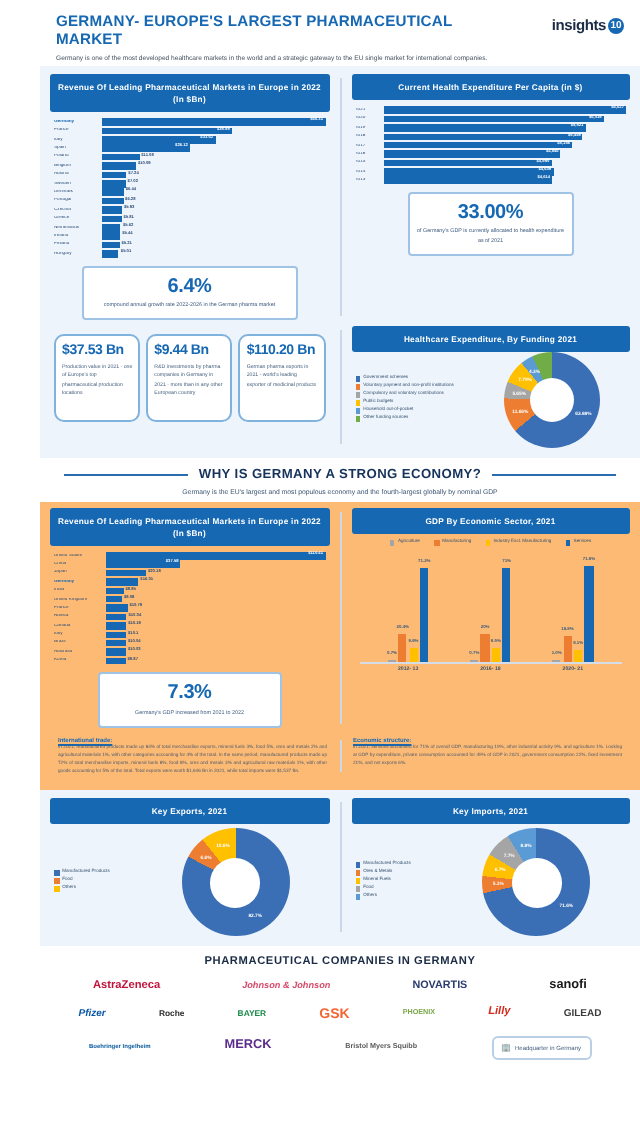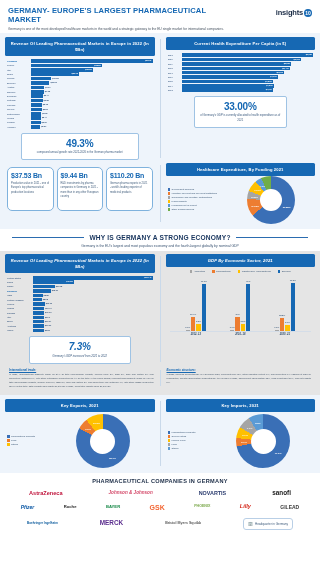--- a/index.html
+++ b/index.html
@@ -3,35 +3,35 @@
 <meta charset="utf-8">
 <style>
   * { margin:0; padding:0; box-sizing:border-box; }
   body {
     width:320px; height:568px;
     font-family:"Liberation Sans", sans-serif;
     background:#ffffff;
     overflow:hidden;
     color:#1b3a63;
   }
-  .page { width:320px; height:568px; position:relative; }
+  .page { width:320px; height:568px; position:relative;padding-left:20px; }
 
   
   .hdr { background:#ffffff; padding:6px 8px 2px 8px; display:flex; justify-content:space-between; align-items:flex-start; }
   .hdr-l { width:232px; }
   .hdr-title { font-size:7.6px; font-weight:bold; color:#1668b3; letter-spacing:.1px; }
   .hdr-sub { font-size:3.3px; color:#44505e; line-height:1.5; margin-top:2.5px; }
   .brand { display:flex; align-items:center; gap:1px; padding-top:2px; }
   .brand-txt { font-size:7.5px; font-weight:bold; color:#1a2b45; letter-spacing:-.2px; }
   .brand-dot { width:8px; height:8px; border-radius:50%; background:#1668b3; color:#fff;
     font-size:5px; font-weight:bold; display:flex; align-items:center; justify-content:center; }
 
   
   .band-top { background:#eef4fb; padding:4px 5px 5px 5px; }
-  .band-mid { background:#e5e5e5; padding:3px 5px 4px 5px;font-style:italic; }
+  .band-mid { background:#fdba74; padding:3px 5px 4px 5px; }
   .band-bot { background:#eef4fb; padding:4px 5px 5px 5px; }
   .band-logos { background:#ffffff; padding:5px 6px 6px 6px; }
 
   .grid2 { display:flex; gap:5px; }
   .col { flex:1; position:relative; }
   .vdiv { width:1px; background:#c9d9ea; margin:2px 0; }
   .chart-title {
     background:#1668b3; color:#fff; text-align:center;
     font-size:4.1px; font-weight:bold; letter-spacing:.15px;
     padding:3.5px 2px; border-radius:1.5px; line-height:1.45;
@@ -257,21 +257,21 @@
             <div class="hrow">
               <div class="hlabel" style="width: 24px;">Hungary</div>
               <div class="htrack">
                 <div class="hbar" style="width:7.555421505052028%">
                   <span class="hval out">$5.01</span>
                 </div>
               </div>
             </div>
           </div>
         <div class="callout" style="margin:1px 16px 0 16px;">
-          <div class="callout-big">49.3%</div>
+          <div class="callout-big">6.4%</div>
           <div class="callout-txt">compound annual growth rate 2022-2026 in the German pharma market</div>
         </div>
       </div>
 
       <div class="vdiv"></div>
 
       <div class="col">
         <div class="chart-title">Current Health Expenditure Per Capita (in $)</div>
         <div class="hbars" id="he-bars">
             <div class="hrow">

